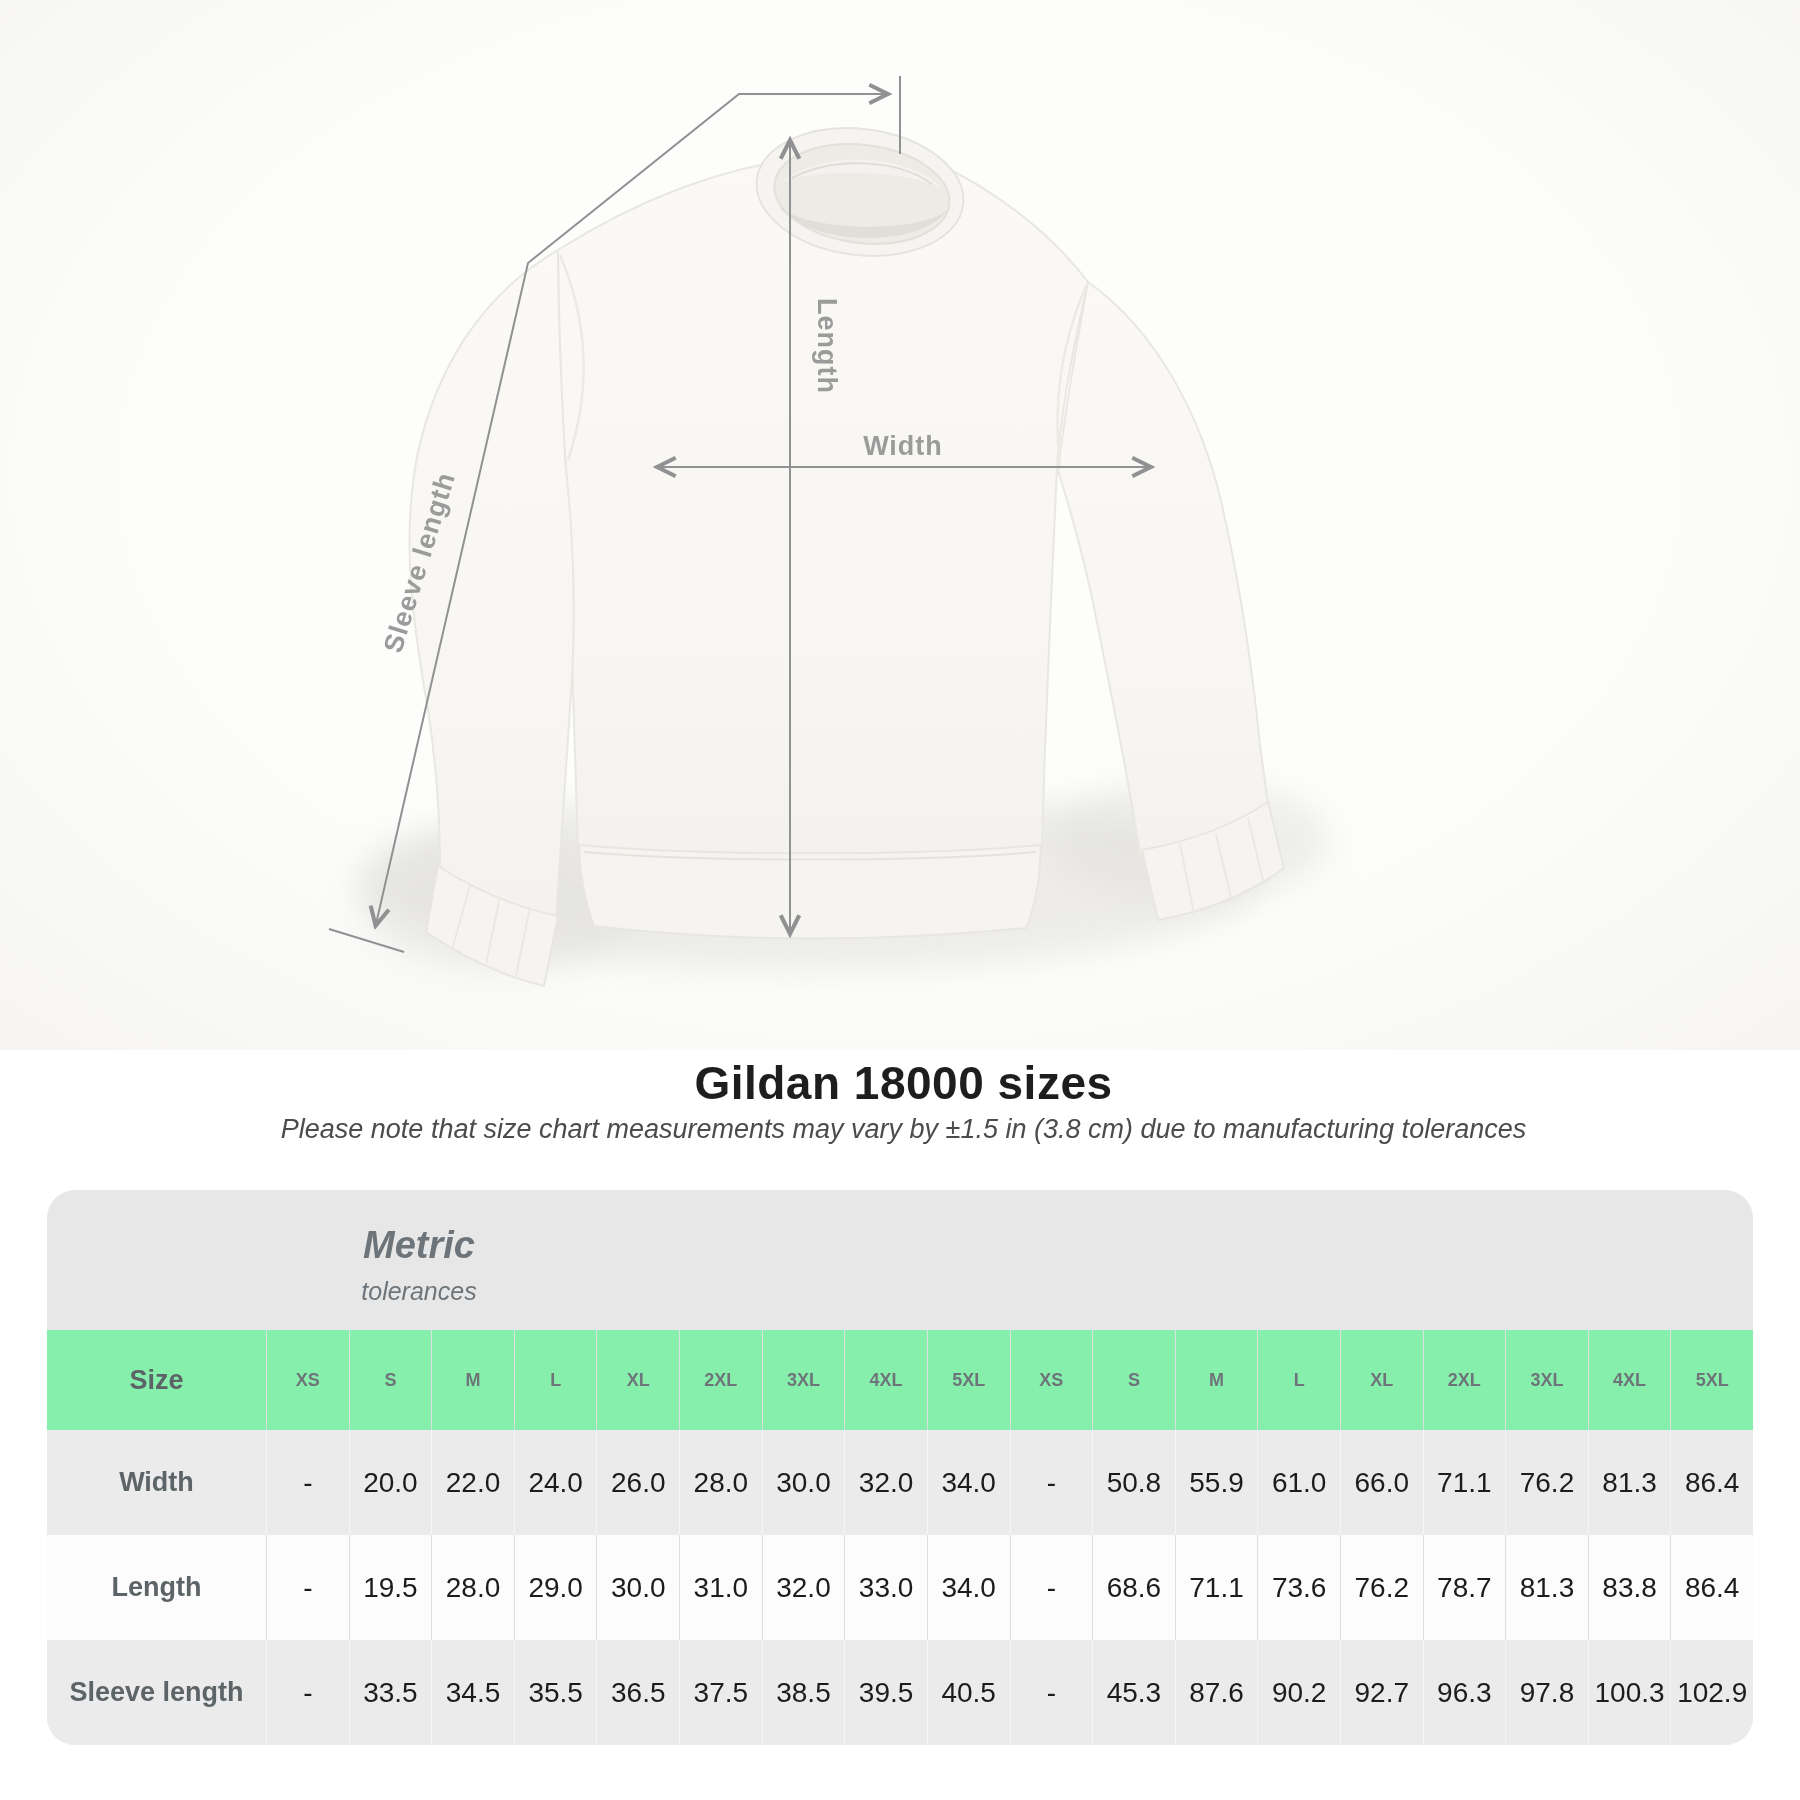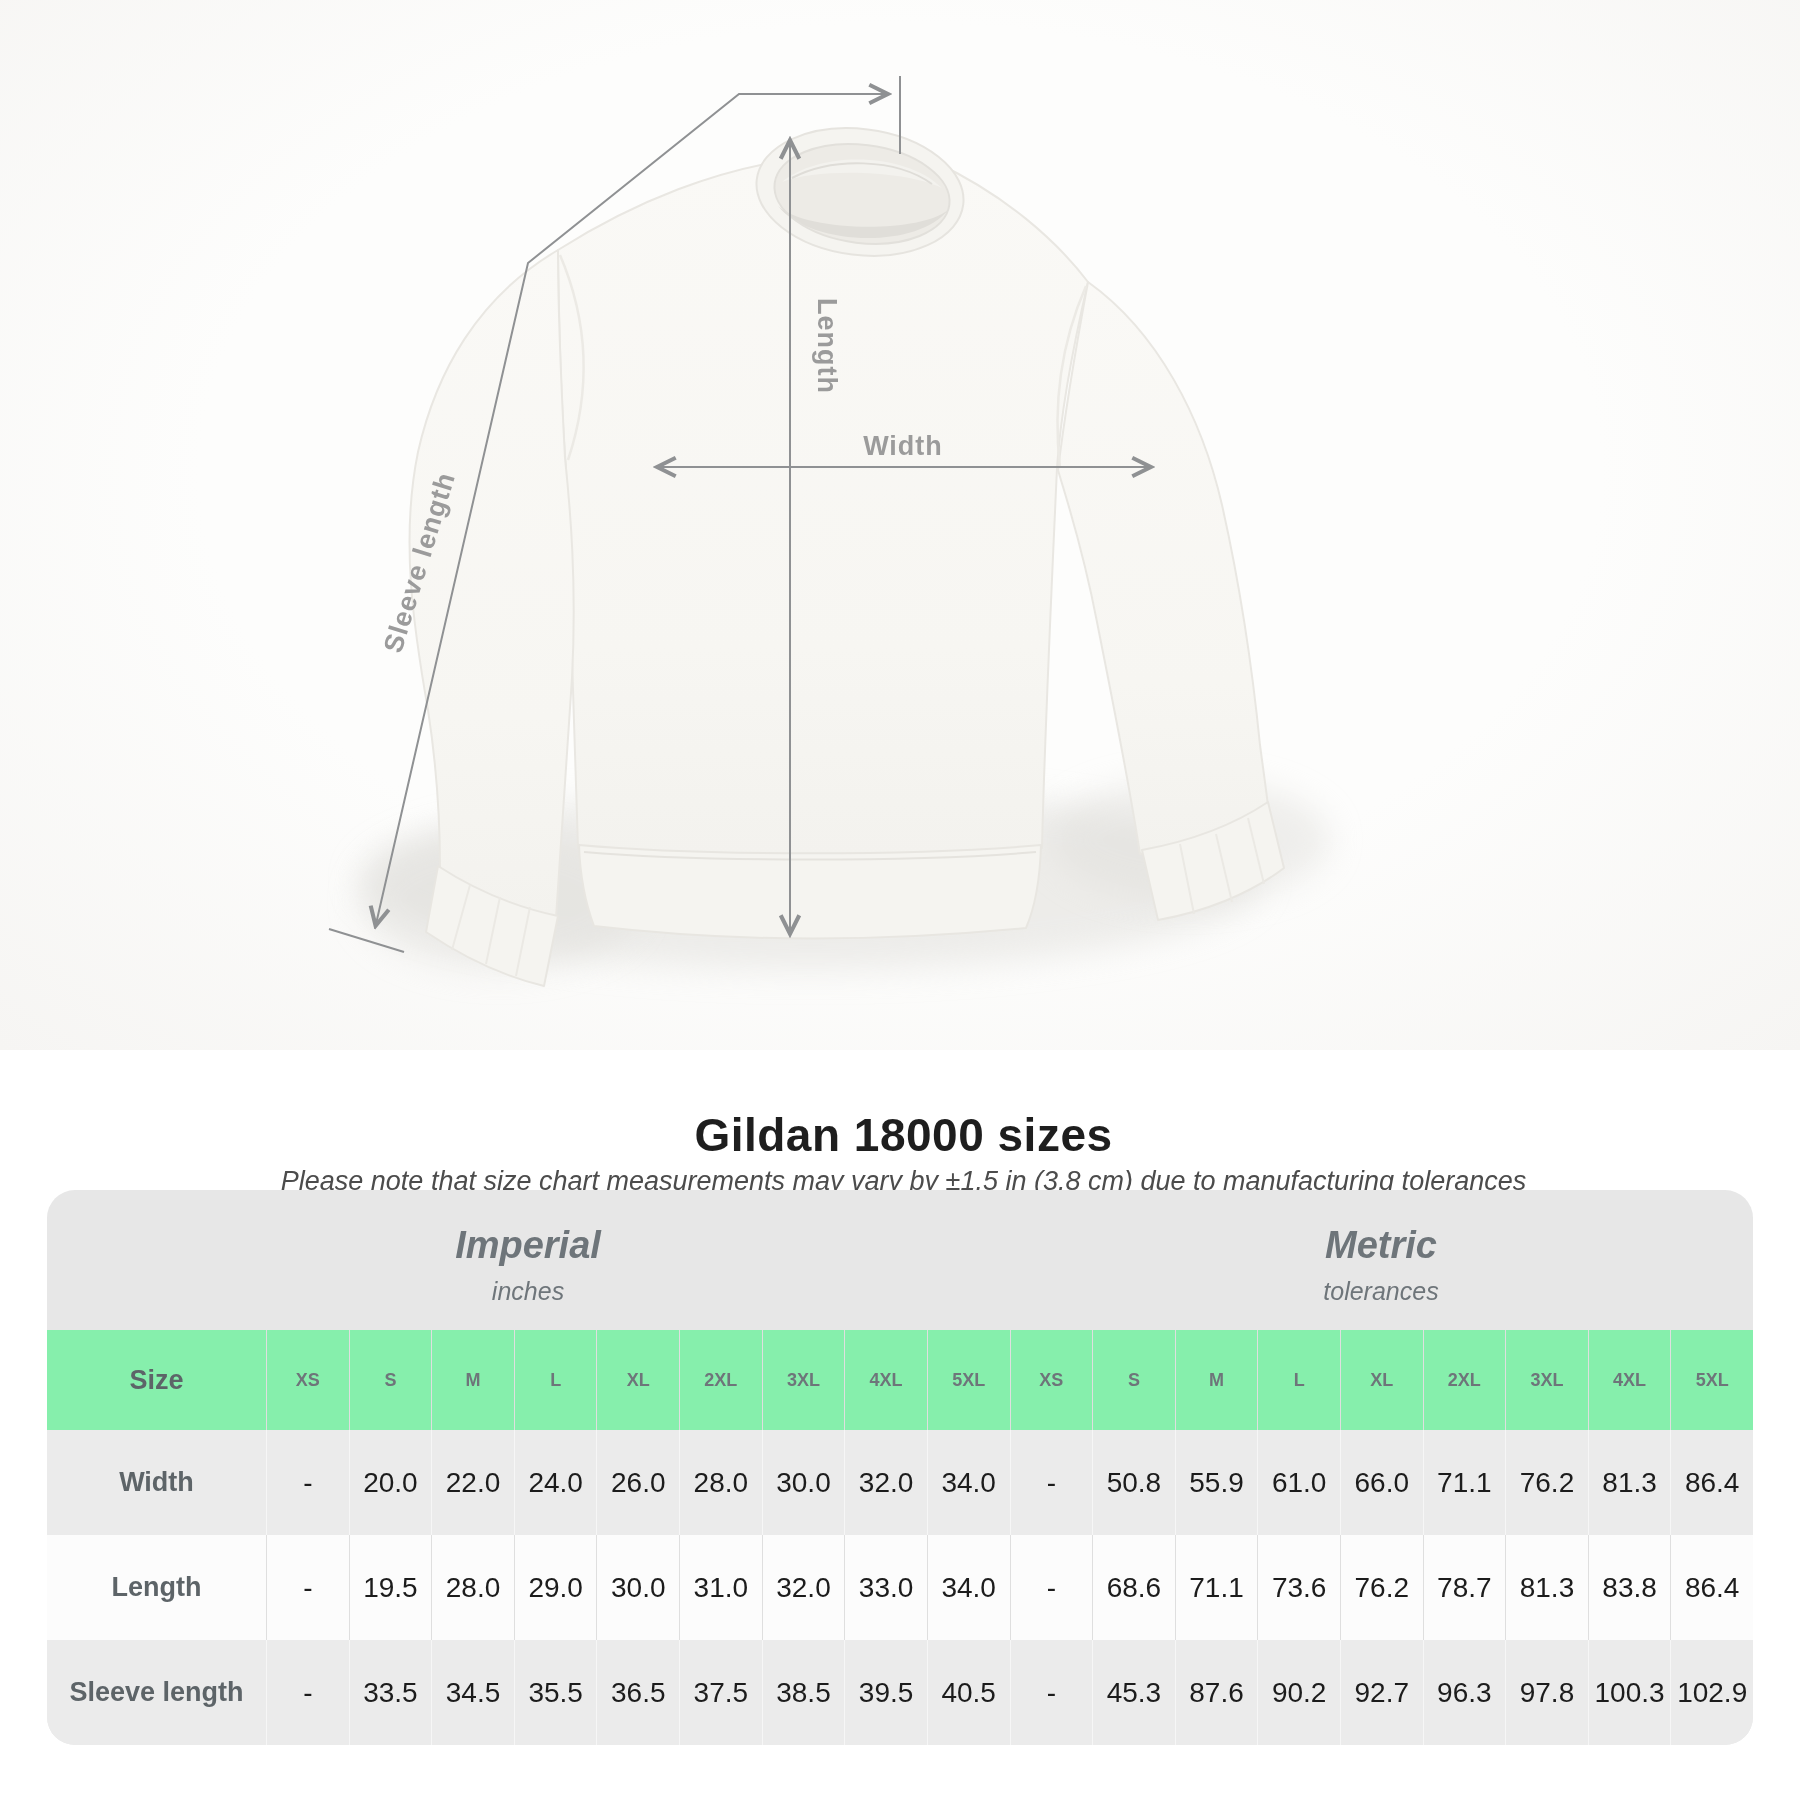--- a/index.html
+++ b/index.html
@@ -7,21 +7,21 @@
   body {
     position: relative;
     background: #ffffff;
     font-family: "Liberation Sans", sans-serif;
     overflow: hidden;
   }
   .diagram-area {
     position: absolute; left:0; top:0; width:1800px; height:1050px;
     background: radial-gradient(ellipse at 50% 45%, #fdfdfc 55%, #f6f5f3 100%);
   }
-  .title-block { position:absolute; left:0; top:1108px; width:1800px; text-align:center;padding-left:7px; }
+  .title-block { position:absolute; left:0; top:1056px; width:1800px; text-align:center;padding-left:7px; }
   .page-title { font-size:46px; font-weight:bold; color:#1e1e1e; letter-spacing:0.5px; }
   .page-subtitle { margin-top:4px; font-size:27px; font-style:italic; color:#4c4c4c; }
 
   .size-table {
     position:absolute; left:47px; top:1190px; width:1706px; height:555px;
     background:#e7e7e7; border-radius:28px; overflow:hidden;
   }
   .group-header-row { display:flex; height:140px; }
   .group-cell { display:flex; flex-direction:column; align-items:center; justify-content:center; padding-top:10px; }
   .group-cell.imperial { width:962px; }
@@ -134,24 +134,20 @@
 </div>
 
 <div class="title-block">
   <div class="page-title">Gildan 18000 sizes</div>
   <div class="page-subtitle">Please note that size chart measurements may vary by ±1.5 in (3.8 cm) due to manufacturing tolerances</div>
 </div>
 
 <div class="size-table">
 
   <div class="group-header-row">
-    <div class="group-cell imperial">
-      <div class="group-label">Imperial</div>
-      <div class="group-sublabel">inches</div>
-    </div>
     <div class="group-cell metric">
       <div class="group-label">Metric</div>
       <div class="group-sublabel">tolerances</div>
     </div>
   </div>
 
   <div class="trow r-head">
     <div class="cell-rowlabel">Size</div>
     <div class="cell-colhead">XS</div>
     <div class="cell-colhead">S</div>

